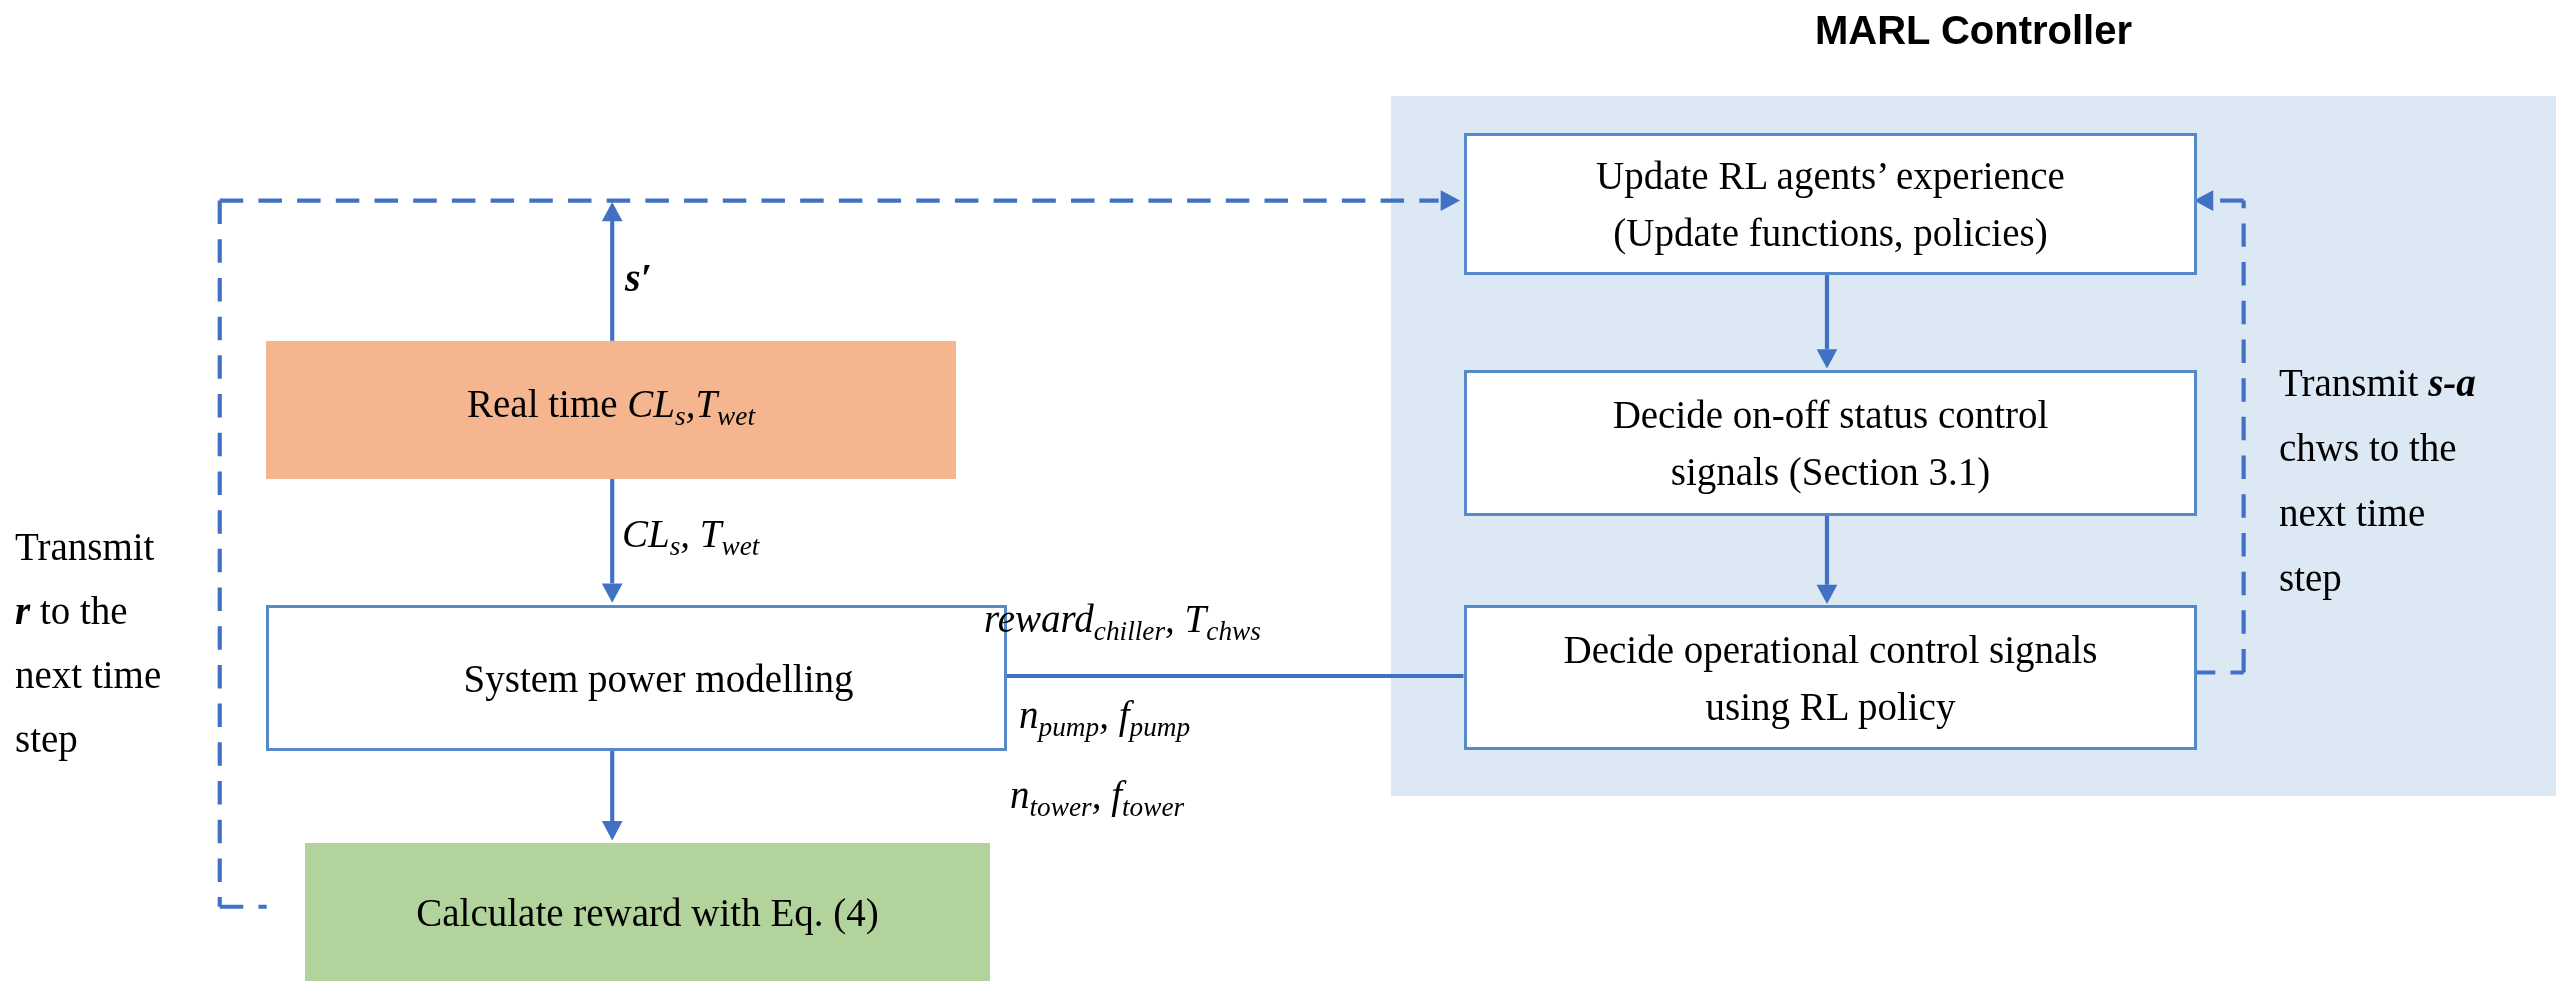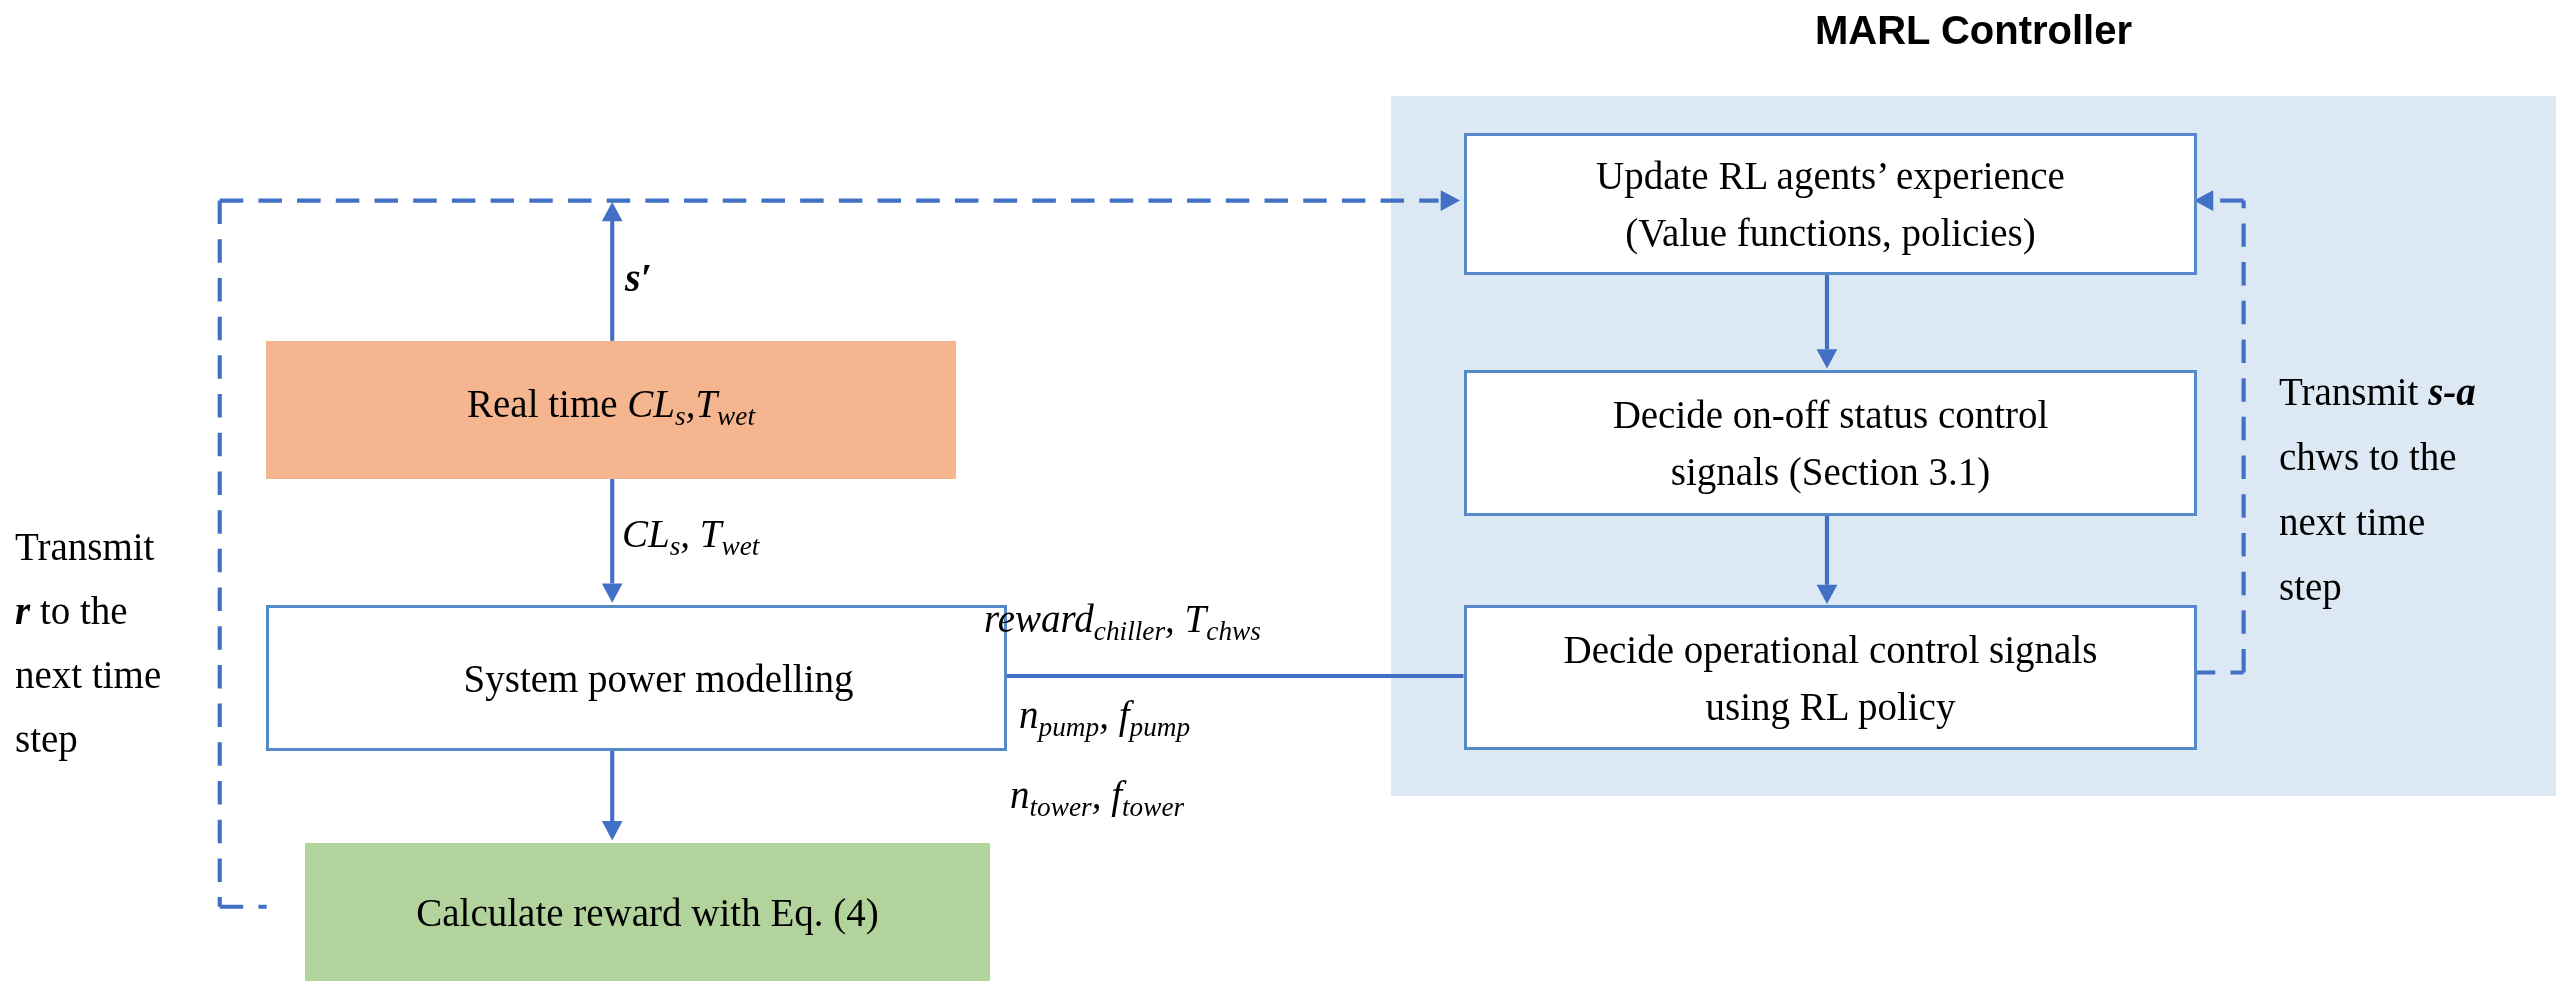--- a/index.html
+++ b/index.html
@@ -88,21 +88,21 @@
     <g>
       <line class="dline" x1="3172" y1="973" x2="3247" y2="973"></line>
       <line class="dline" x1="3247" y1="973" x2="3247" y2="290"></line>
       <line class="dline" x1="3247" y1="290" x2="3205" y2="290"></line>
       <polygon class="head" points="3175,290 3203,275 3203,305"></polygon>
     </g>
   </svg>
 
   <div class="box bordered" style="left:1464px; top:133px; width:727px; height:136px;">
     <span>Update RL agents’ experience</span>
-    <span>(Value functions, policies)</span>
+    <span>(Update functions, policies)</span>
   </div>
   <div class="box bordered" style="left:1464px; top:370px; width:727px; height:140px;">
     <span>Decide on-off status control</span>
     <span>signals (Section 3.1)</span>
   </div>
   <div class="box bordered" style="left:1464px; top:605px; width:727px; height:139px;">
     <span>Decide operational control signals</span>
     <span>using RL policy</span>
   </div>
 
@@ -121,21 +121,21 @@
   <div class="mathlabel" style="left:984px; top:596px;"><span class="seg-i">reward</span><span class="seg-isub">chiller</span><span class="seg-i">, </span><span class="seg-i">T</span><span class="seg-isub">chws</span></div>
   <div class="mathlabel" style="left:1019px; top:692px;"><span class="seg-i">n</span><span class="seg-isub">pump</span><span class="seg-i">, </span><span class="seg-i">f</span><span class="seg-isub">pump</span></div>
   <div class="mathlabel" style="left:1010px; top:772px;"><span class="seg-i">n</span><span class="seg-isub">tower</span><span class="seg-i">, </span><span class="seg-i">f</span><span class="seg-isub">tower</span></div>
 
   <div class="sidetext" style="left:15px; top:515px;">
     <div><span class="seg-r">Transmit</span></div>
     <div><span class="seg-bi">r</span><span class="seg-r">  to the</span></div>
     <div><span class="seg-r">next time</span></div>
     <div><span class="seg-r">step</span></div>
   </div>
-  <div class="sidetext" style="left:2279px; top:359px; line-height:65px;">
+  <div class="sidetext" style="left:2279px; top:350px; line-height:65px;">
     <div><span class="seg-r">Transmit </span><span class="seg-bi">s-a</span></div>
     <div><span class="seg-r">chws to the</span></div>
     <div><span class="seg-r">next time</span></div>
     <div><span class="seg-r">step</span></div>
   </div>
 
 </div>
 
 
 </body></html>

